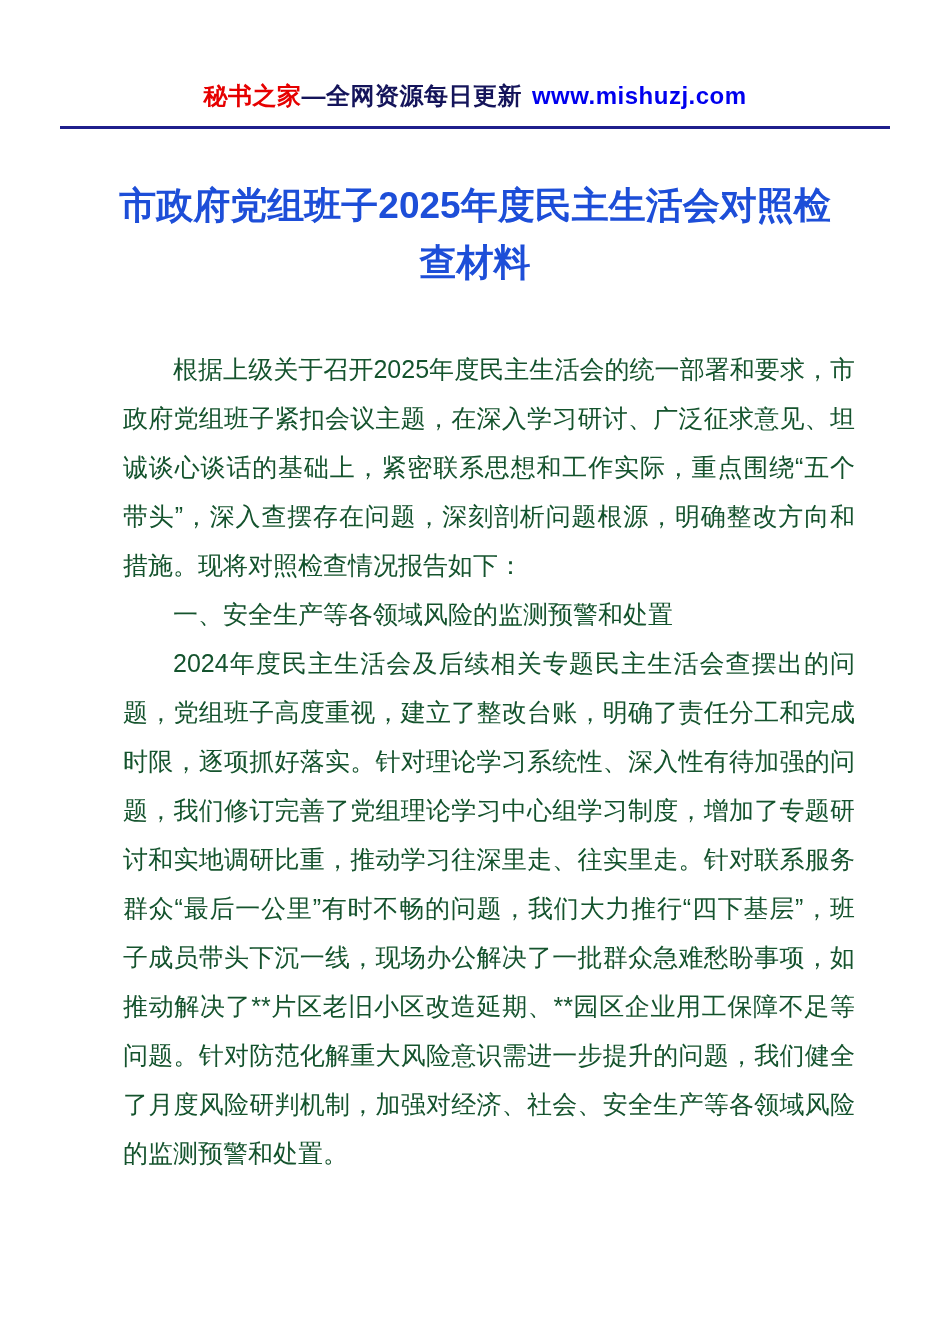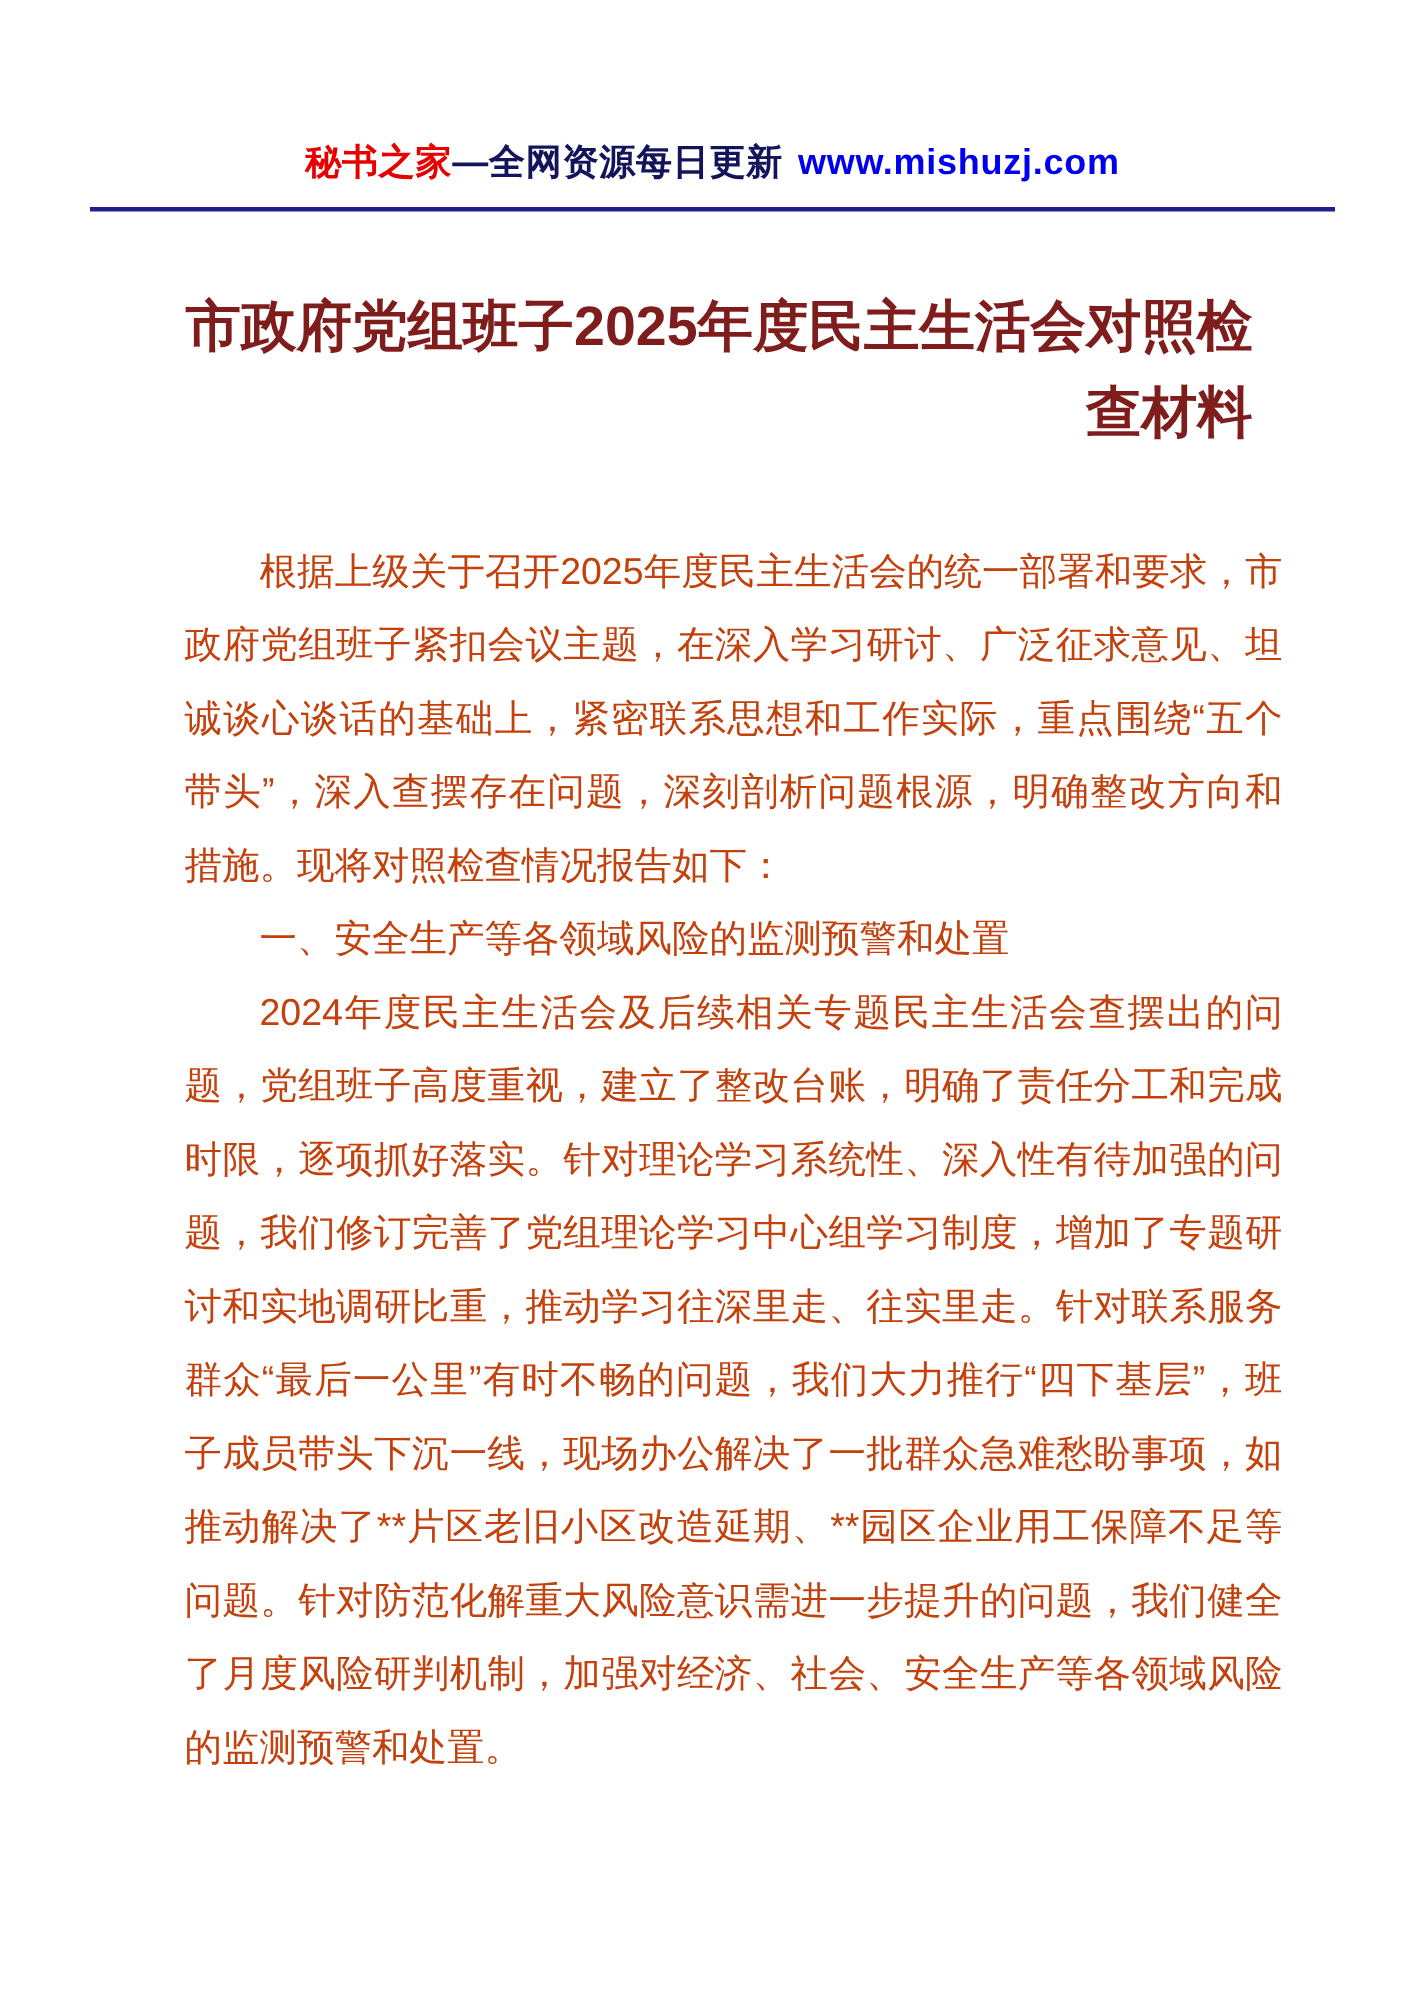--- a/index.html
+++ b/index.html
@@ -4,21 +4,21 @@
 <style>
   * { margin: 0; padding: 0; box-sizing: border-box; }
   html, body {
     background: #ffffff;
     font-family: "Liberation Sans", "DejaVu Sans", sans-serif;
   }
   .page {
     position: relative;
     width: 950px;
     height: 1208px;
-    margin: 12px auto;
+    margin: 0 auto;
     background: #ffffff;
     overflow: hidden;
   }
   .doc-header {
     padding-top: 80px;
     text-align: center;
     font-size: 24px;
     font-weight: bold;
     letter-spacing: 0.5px;
     white-space: nowrap;
@@ -31,31 +31,31 @@
     text-decoration: none;
     cursor: pointer;
   }
   .header-rule {
     margin: 14px 60px 0 60px;
     height: 0;
     border-top: 3px solid #1f1f8c;
   }
   .doc-title {
     margin: 48px 115px 0 115px;
-    text-align: right;
+    text-align: center;
     font-size: 37px;
     line-height: 57px;
     font-weight: 700;
-    color: #7f1d1d;
+    color: #1d4ed8;
   }
   .doc-body {
     margin: 54px 95px 0 123px;
     font-size: 25px;
     line-height: 49px;
-    color: #c2410c;
+    color: #14532d;
     text-align: justify;
   }
   .doc-body p {
     text-indent: 2em;
     margin: 0;
   }
 </style>
 </head>
 <body>
 

